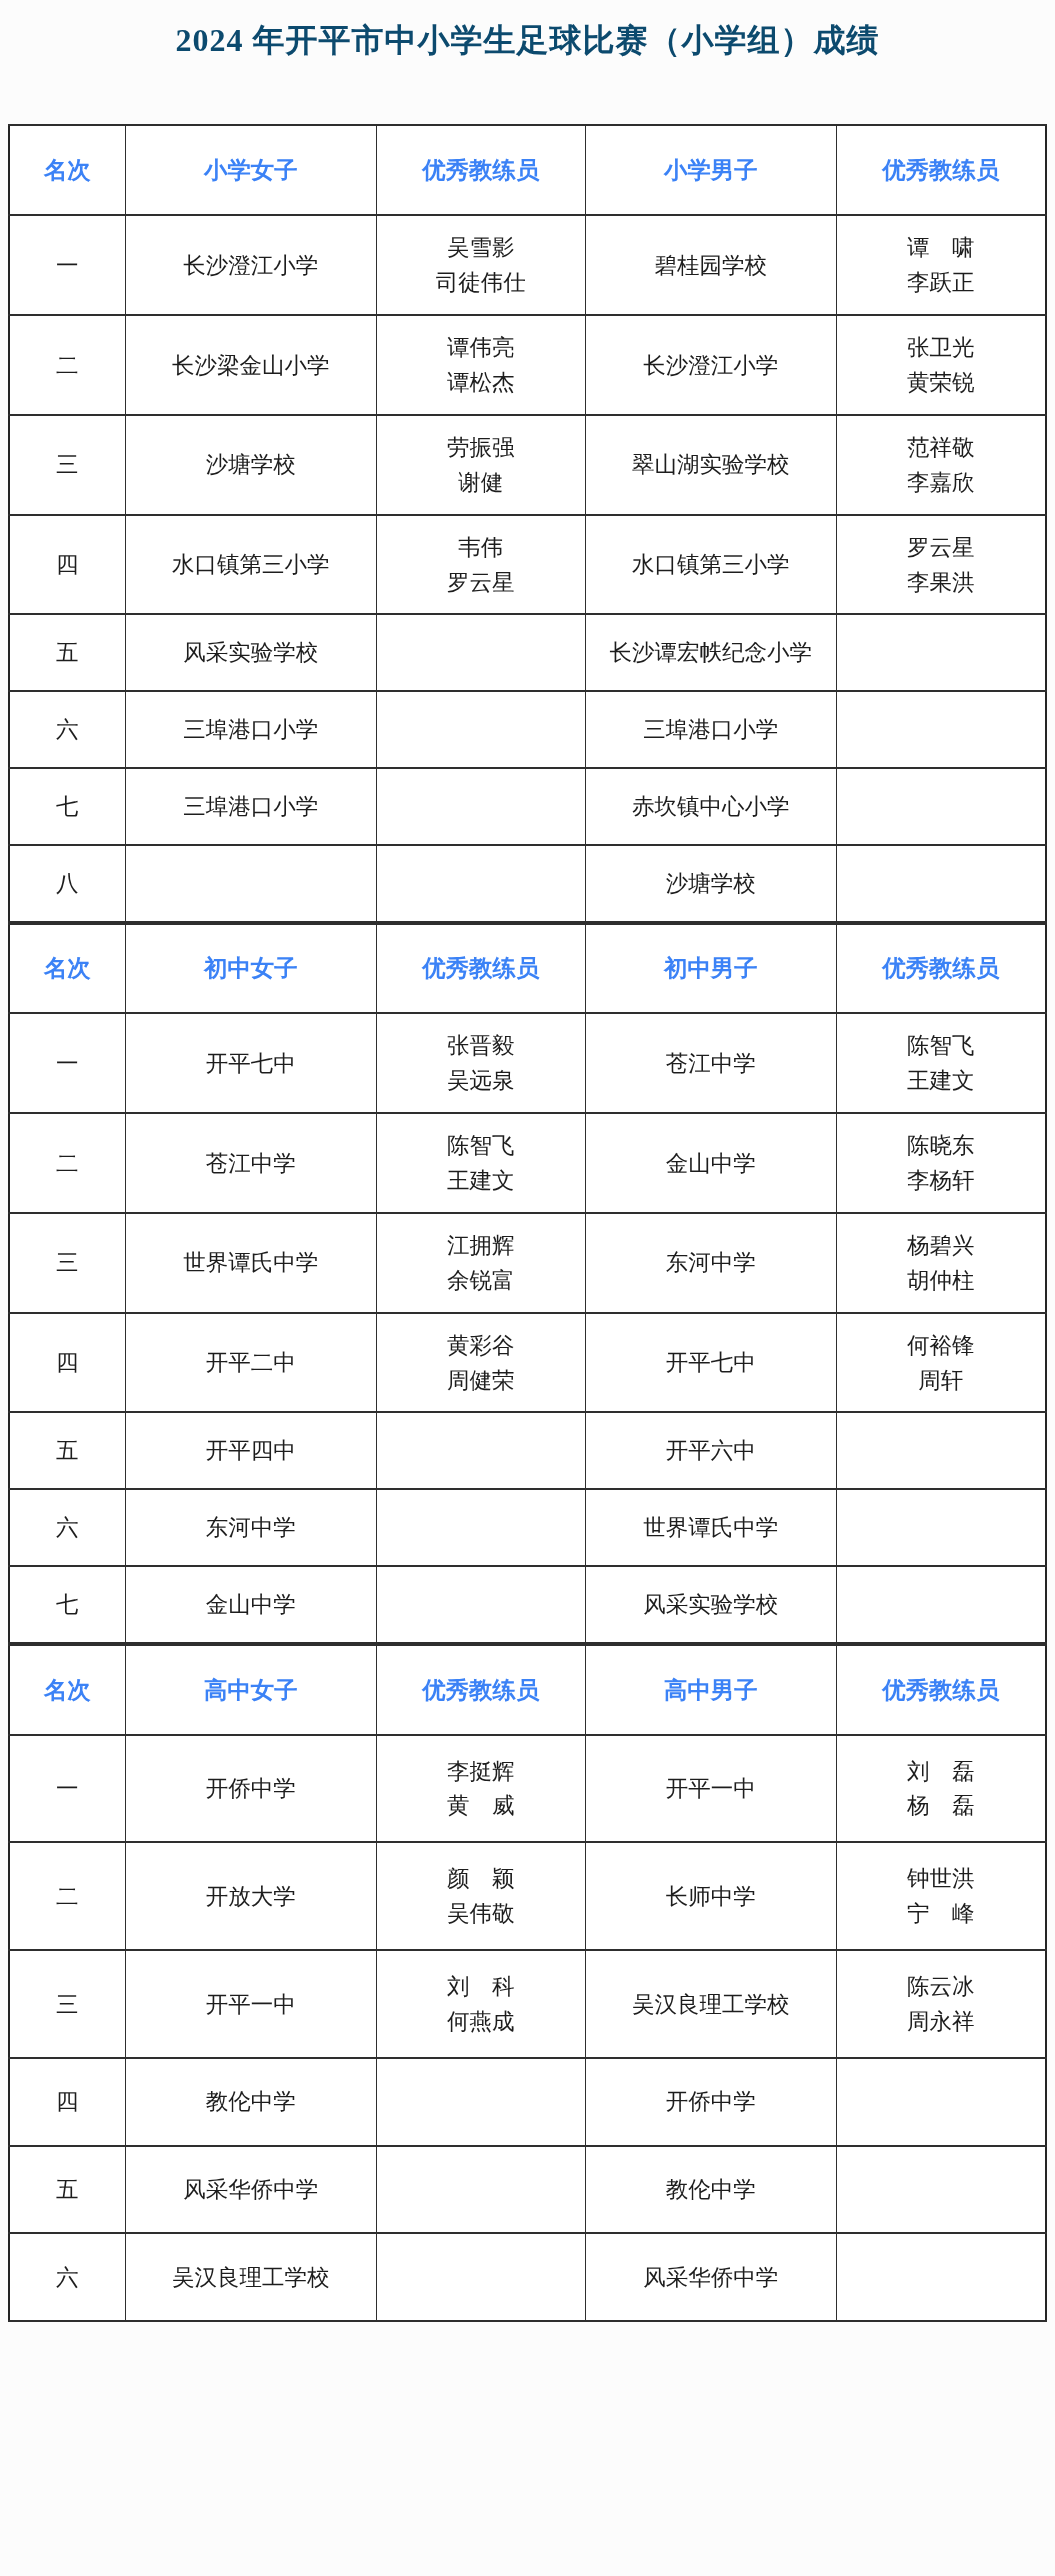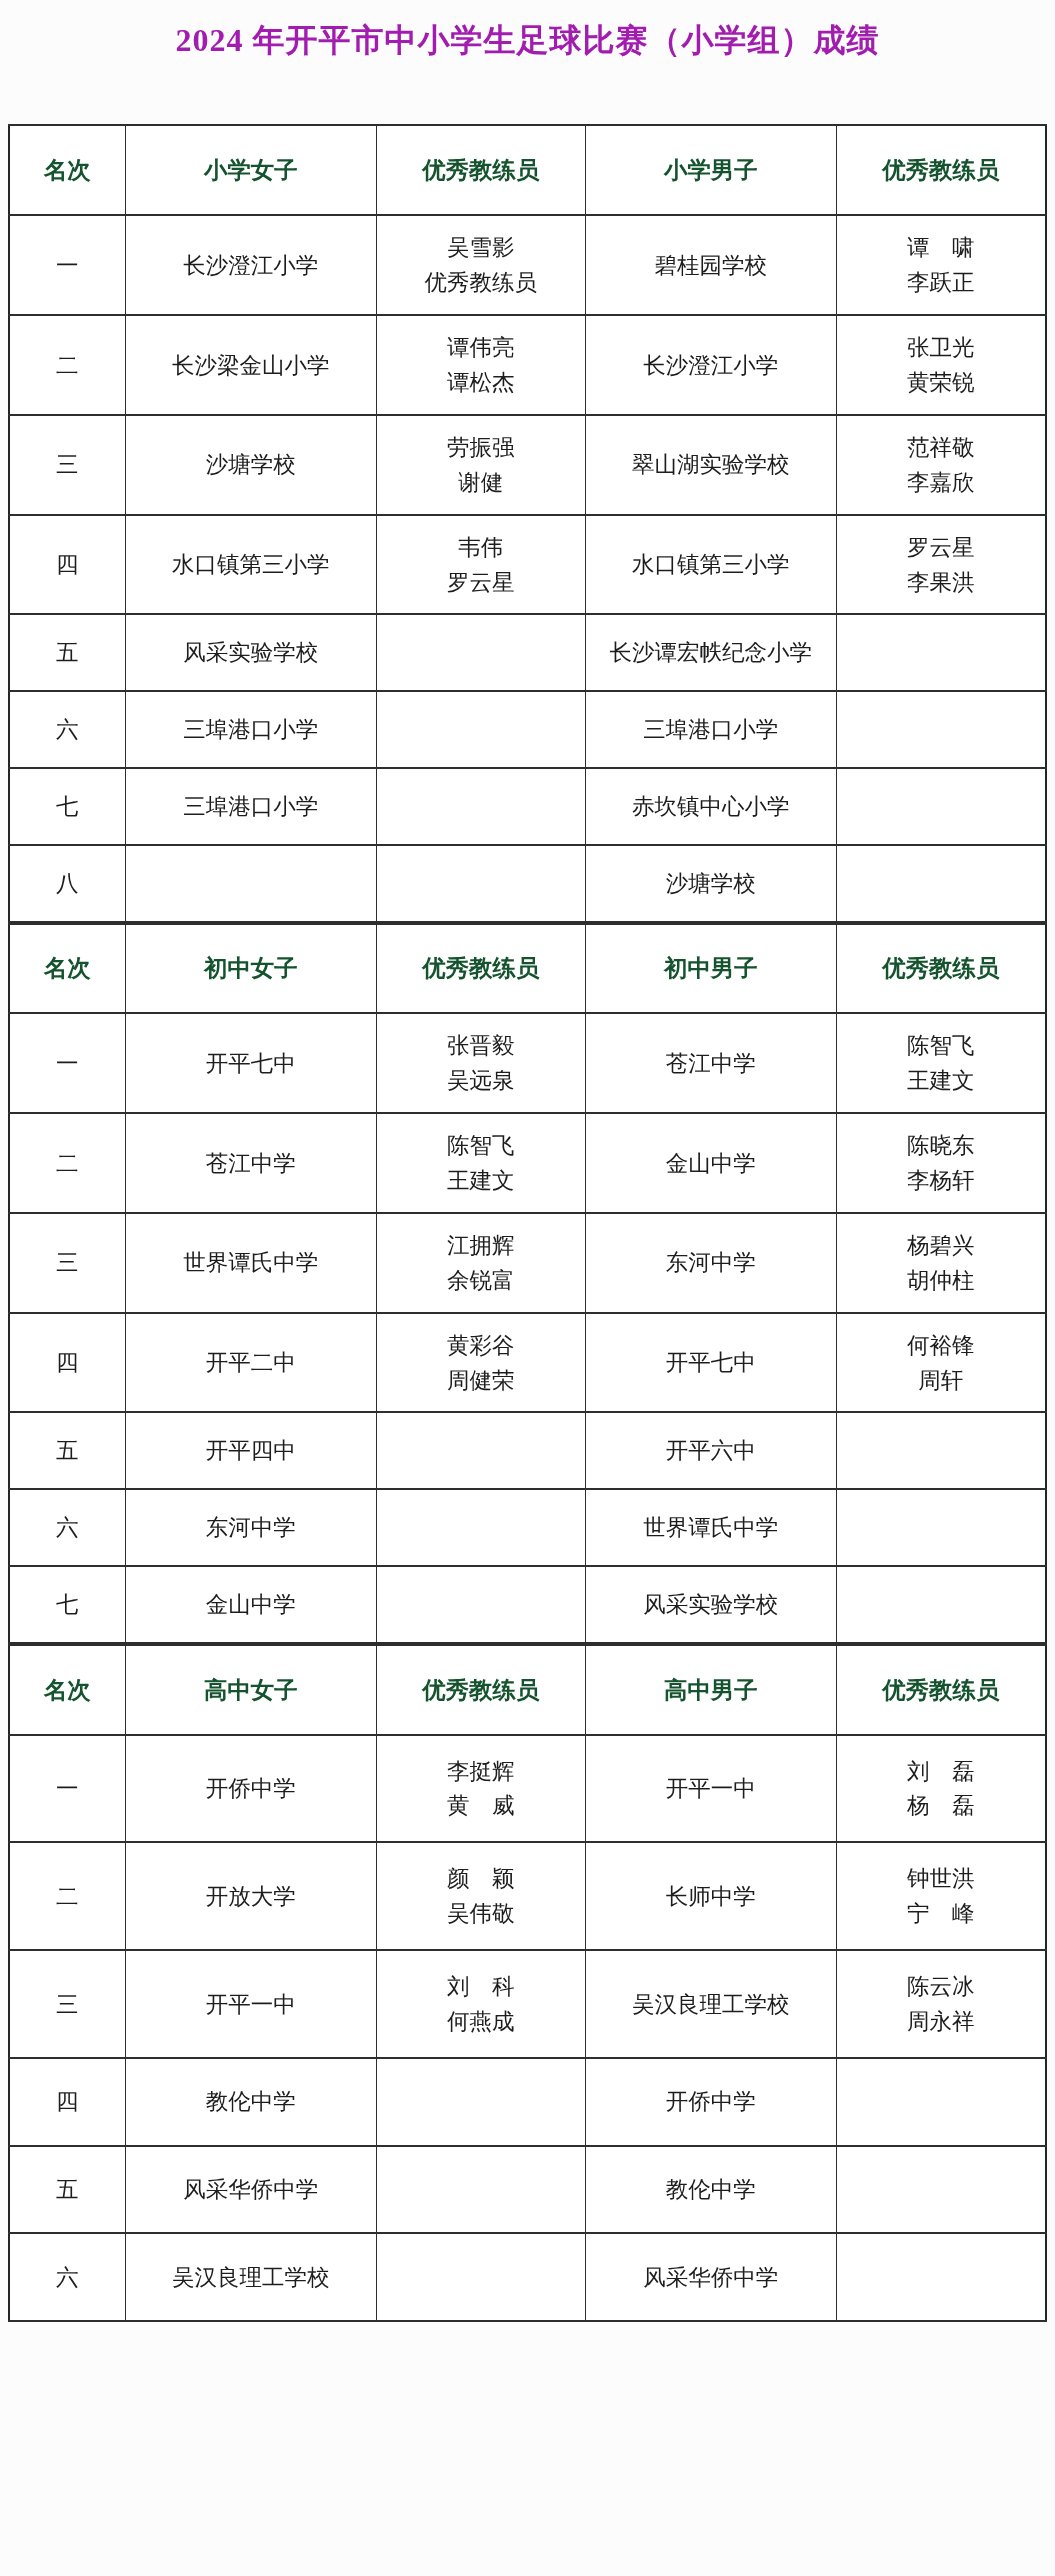--- a/index.html
+++ b/index.html
@@ -18,21 +18,21 @@
     font-family: "DejaVu Sans", "Liberation Sans", sans-serif;
     color: #1d1d1d;
   }
   .section { margin: 0; }
   .section-title {
     text-align: center;
     font-family: "Liberation Serif", "DejaVu Serif", serif;
     font-weight: bold;
     font-size: 32px;
     letter-spacing: 1px;
-    color: #a21caf;
+    color: #0c4a6e;
     margin: 49px 0 61px 0;
   }
   .section:first-of-type .section-title { margin-top: 7.8px; }
 
   table.results {
     width: 1039px;
     table-layout: fixed;
     border-collapse: collapse;
     background: #ffffff;
     border: 2px solid #242424;
@@ -48,21 +48,21 @@
     line-height: 1.55;
     padding: 5.9px 13.7px;
     color: #1d1d1d;
     overflow: hidden;
     word-break: break-all;
   }
   table.results th {
     font-weight: bold;
     font-size: 23.4px;
     height: 76px;
-    color: #14532d;
+    color: #3b82f6;
   }
   .col-rank   { width: 10%; }
   .col-school { width: 24.8%; }
   .col-coach  { width: 20.2%; margin-left: 39px; }
 
   td.school-cell { padding: 5.9px 29px; }
   td.coaches-cell { white-space: pre-line; }
 
   tr.tall  td { height: 86px; }
   tr.short td { height: 63px; }
@@ -84,21 +84,21 @@
             <th class="col-coach">优秀教练员</th>
             <th class="col-school">小学男子</th>
             <th class="col-coach">优秀教练员</th>
           </tr>
         </thead>
         <tbody>
           <tr class="tall">
             <td class="col-rank rank-cell">一</td>
             <td class="col-school school-cell">长沙澄江小学</td>
             <td class="col-coach coaches-cell">吴雪影
-优秀教练员</td>
+司徒伟仕</td>
             <td class="col-school school-cell">碧桂园学校</td>
             <td class="col-coach coaches-cell">谭　啸
 李跃正</td>
           </tr>
           <tr class="tall">
             <td class="col-rank rank-cell">二</td>
             <td class="col-school school-cell">长沙梁金山小学</td>
             <td class="col-coach coaches-cell">谭伟亮
 谭松杰</td>
             <td class="col-school school-cell">长沙澄江小学</td>

